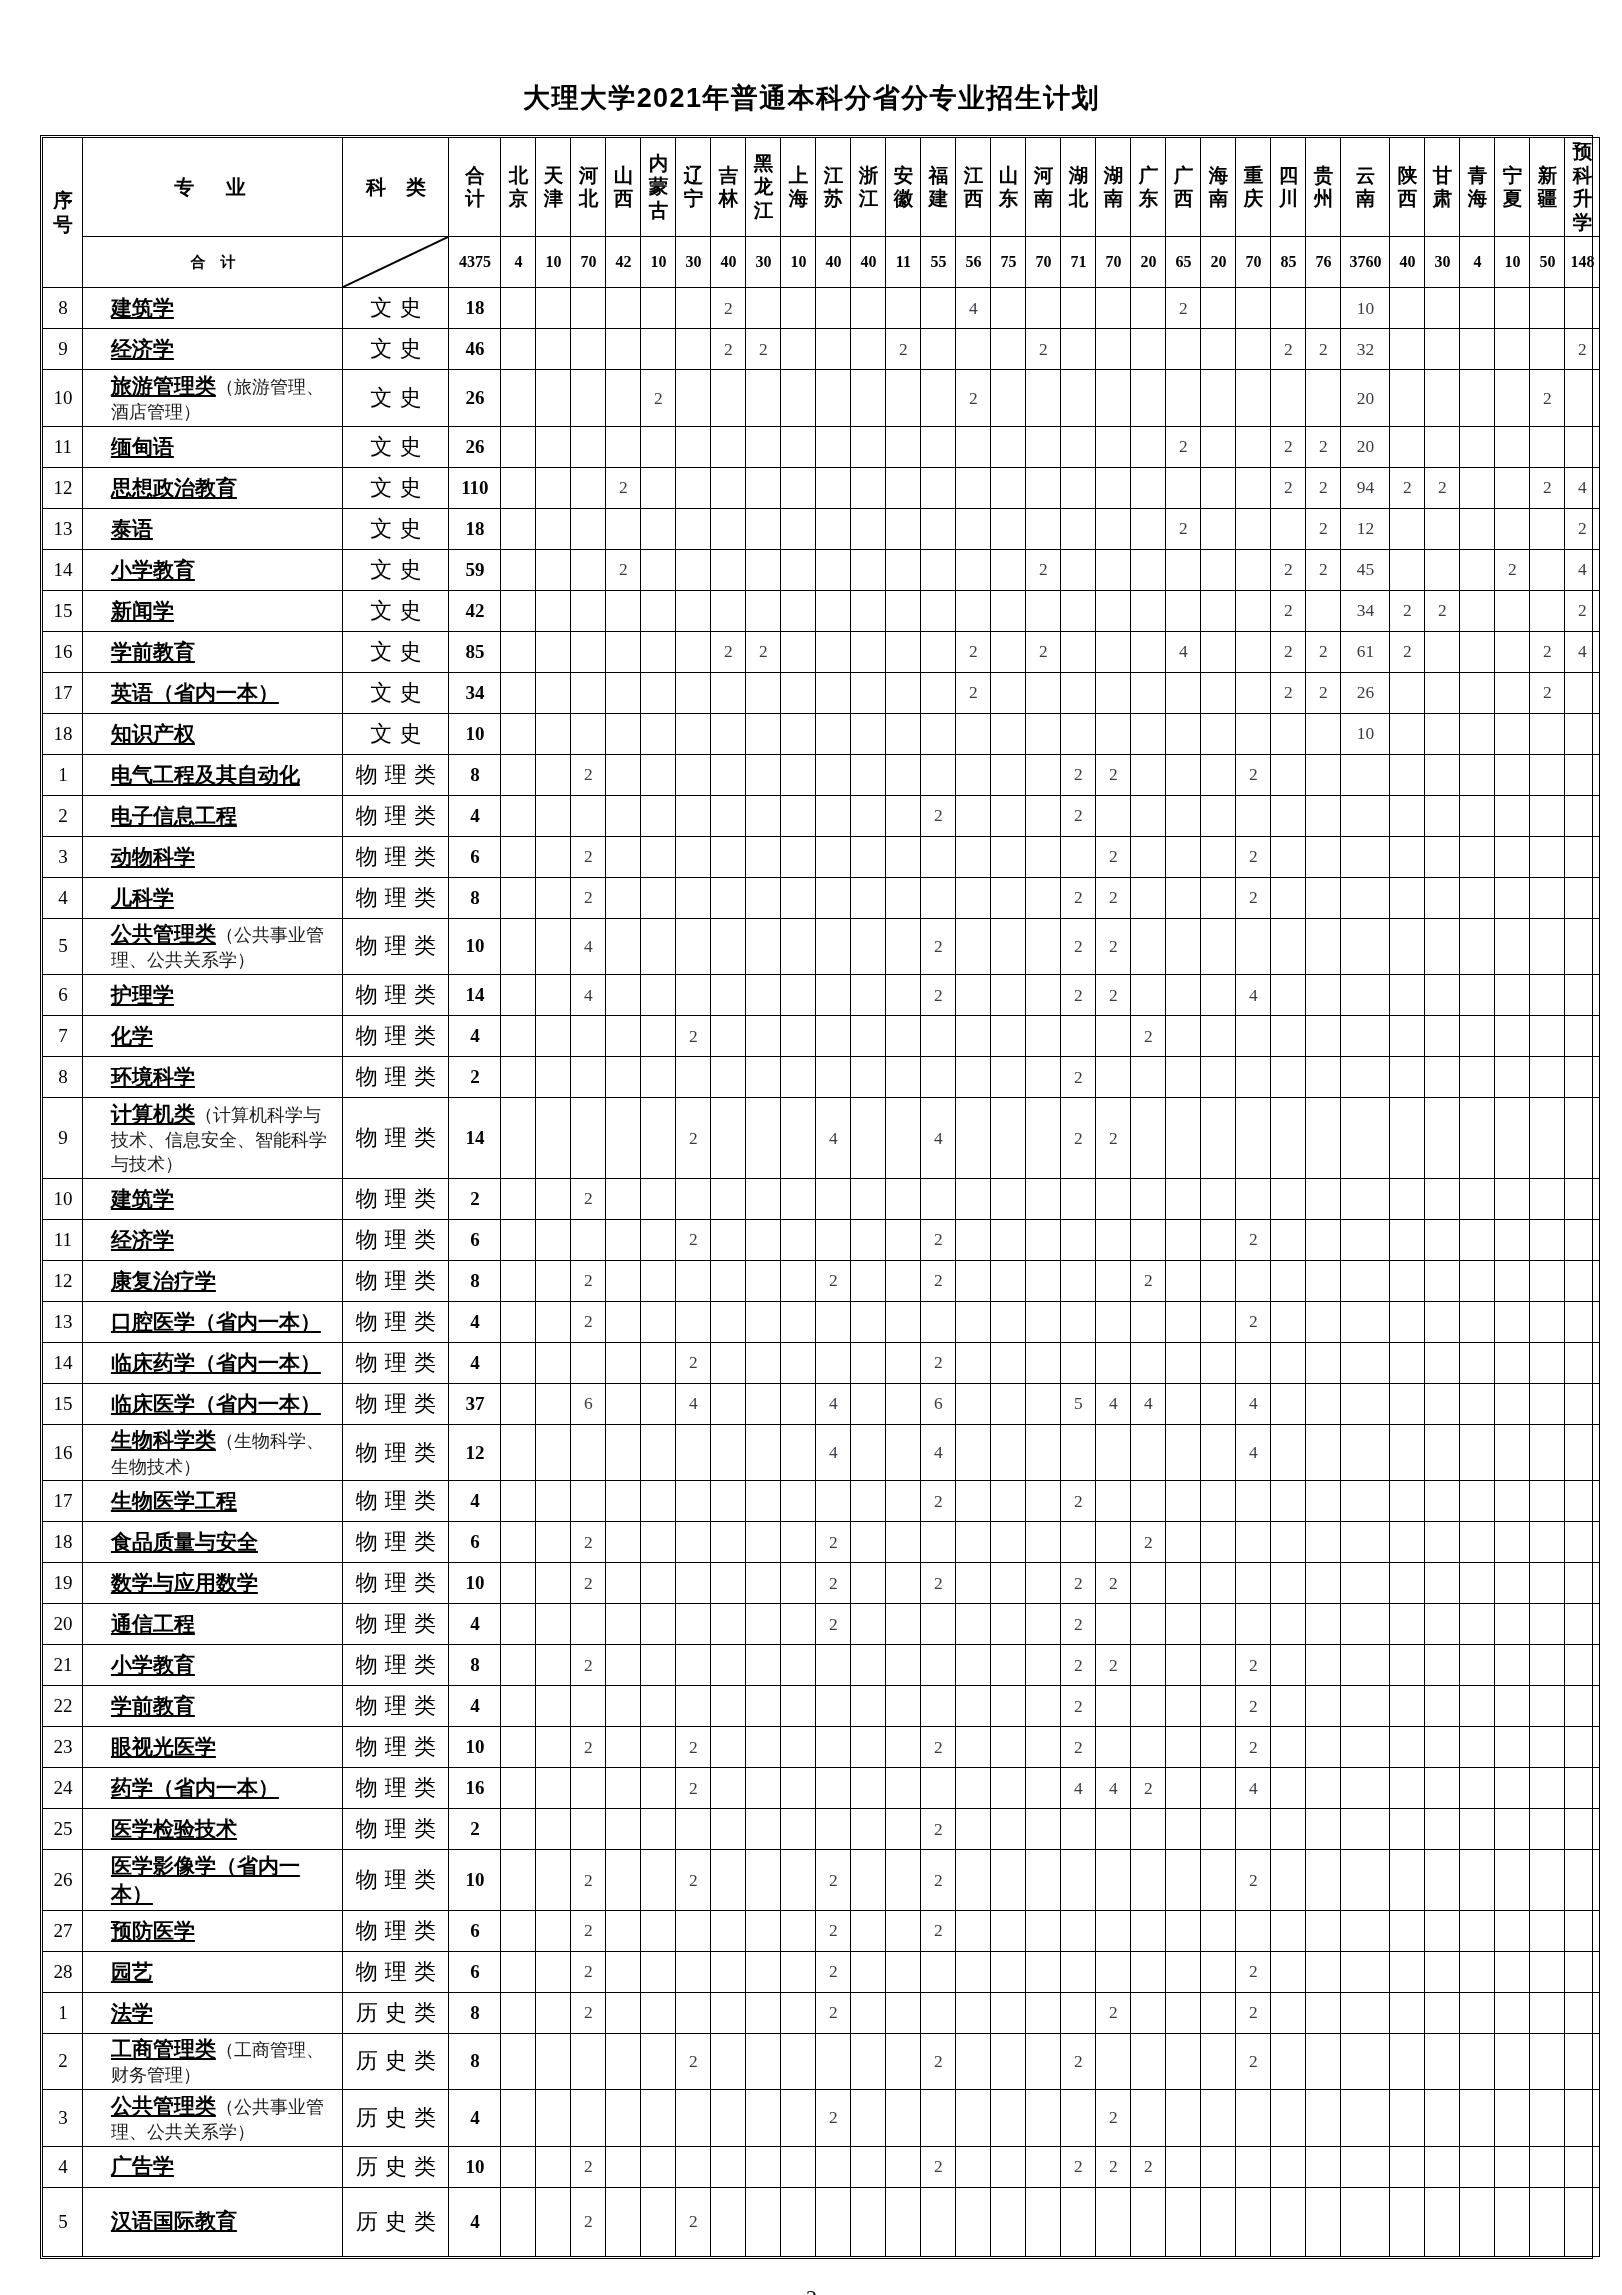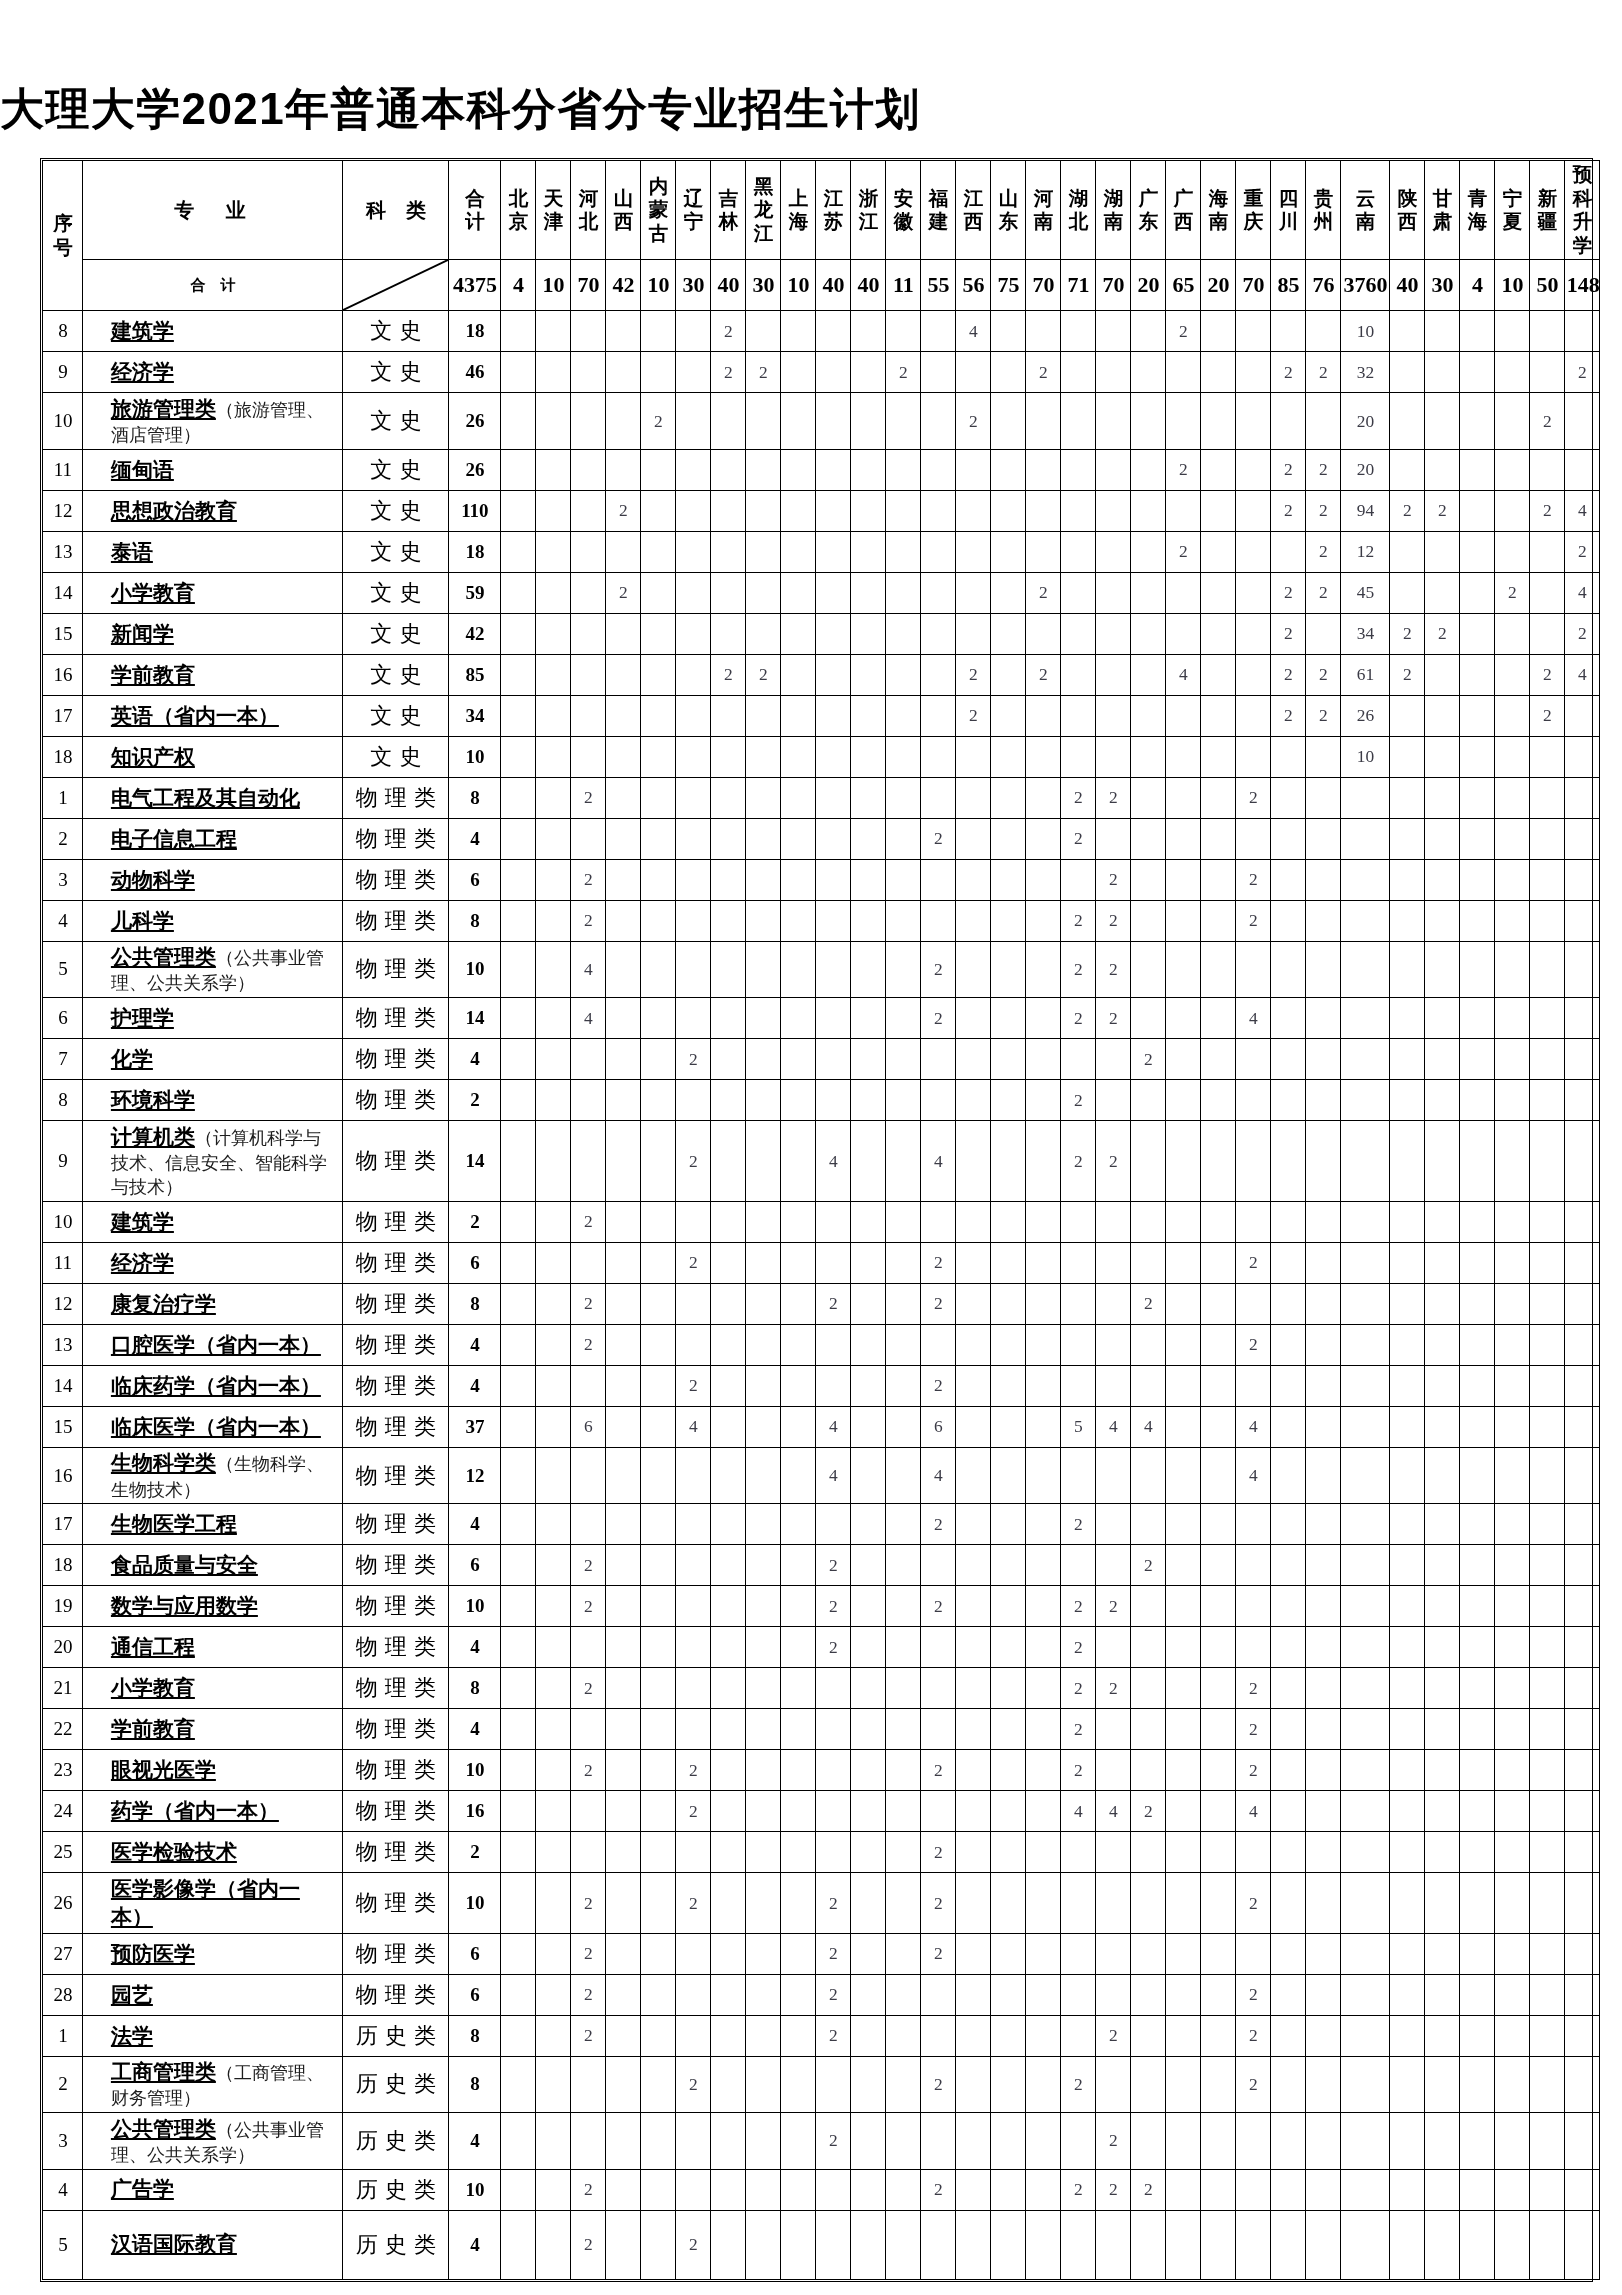--- a/index.html
+++ b/index.html
@@ -2,23 +2,23 @@
 <html style="font-size:11.6px"><head>
 <meta charset="utf-8">
 <style>
   html,body{margin:0;padding:0;}
   body{
     width:1623px;height:2295px;background:#ffffff;color:#000;
     font-family:"Liberation Serif","DejaVu Serif",serif;
     position:relative;overflow:hidden;
   }
   .title{
-    padding-top:80px;
+    padding-top:80px;text-align:center;
     font-family:"Liberation Sans","DejaVu Sans",sans-serif;
-    font-weight:bold;font-size:44px;letter-spacing:1.4px;
+    font-weight:bold;font-size:27px;letter-spacing:1.4px;
   }
   .table-wrap{
     margin:19px 0 0 40px;width:1548px;
     border:1.4px solid #000;padding:1.4px;background:#fff;box-sizing:content-box;
   }
   table{border-collapse:collapse;table-layout:fixed;width:1548px;}
   th,td{
     border-style:solid;border-color:#000;border-width:1.4px 0.7px;
     text-align:center;vertical-align:middle;padding:1.4px;
     overflow:hidden;
@@ -35,21 +35,21 @@
   }
   .c-major-h{letter-spacing:5.8px;}
   .c-no{font-size:19px;}
   .c-major{text-align:left;padding-left:27.5px;padding-right:7.2px;line-height:1.35;}
   .mname{font-weight:bold;font-size:21px;text-decoration:underline;}
   .mnote{font-weight:normal;font-size:18px;color:#1d1d1d;}
   .c-cat{font-size:22px;letter-spacing:7.2px;text-indent:7.2px;}
   .c-total{font-weight:bold;font-size:19px;}
   .c-val{font-size:17.4px;color:#3b3b46;}
   .sum-label{font-weight:bold;font-size:15px;}
-  .sum-val{font-weight:bold;font-size:22px;}
+  .sum-val{font-weight:bold;font-size:16px;}
   .diag-cell{padding:0;position:relative;}
   .diag-cell svg{position:absolute;left:0;top:0;width:100%;height:100%;display:block;}
   .pagenum{
     text-align:center;font-size:22px;margin-top:26px;
     font-family:"Liberation Serif","DejaVu Serif",serif;
   }
 </style>
 </head>
 <body>
 

